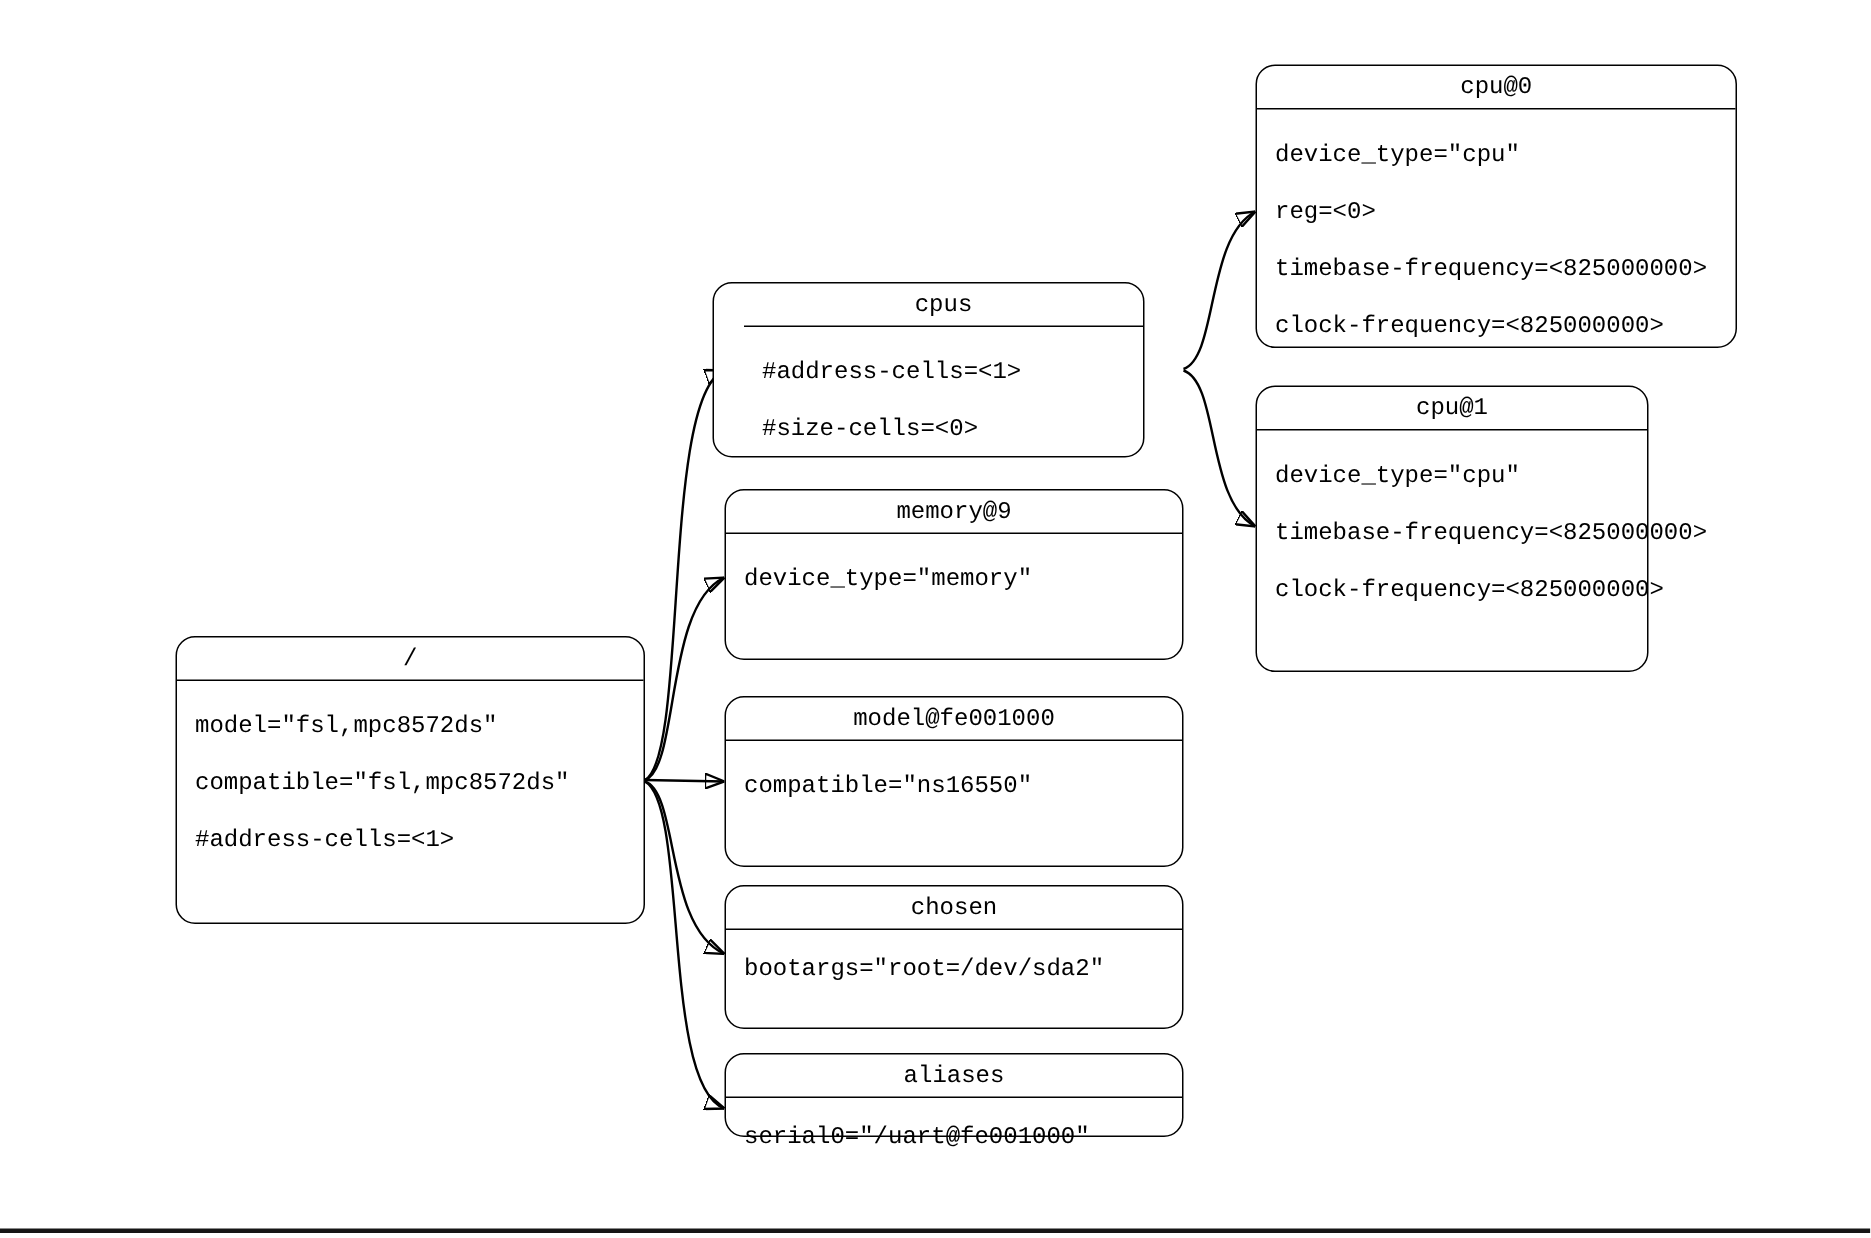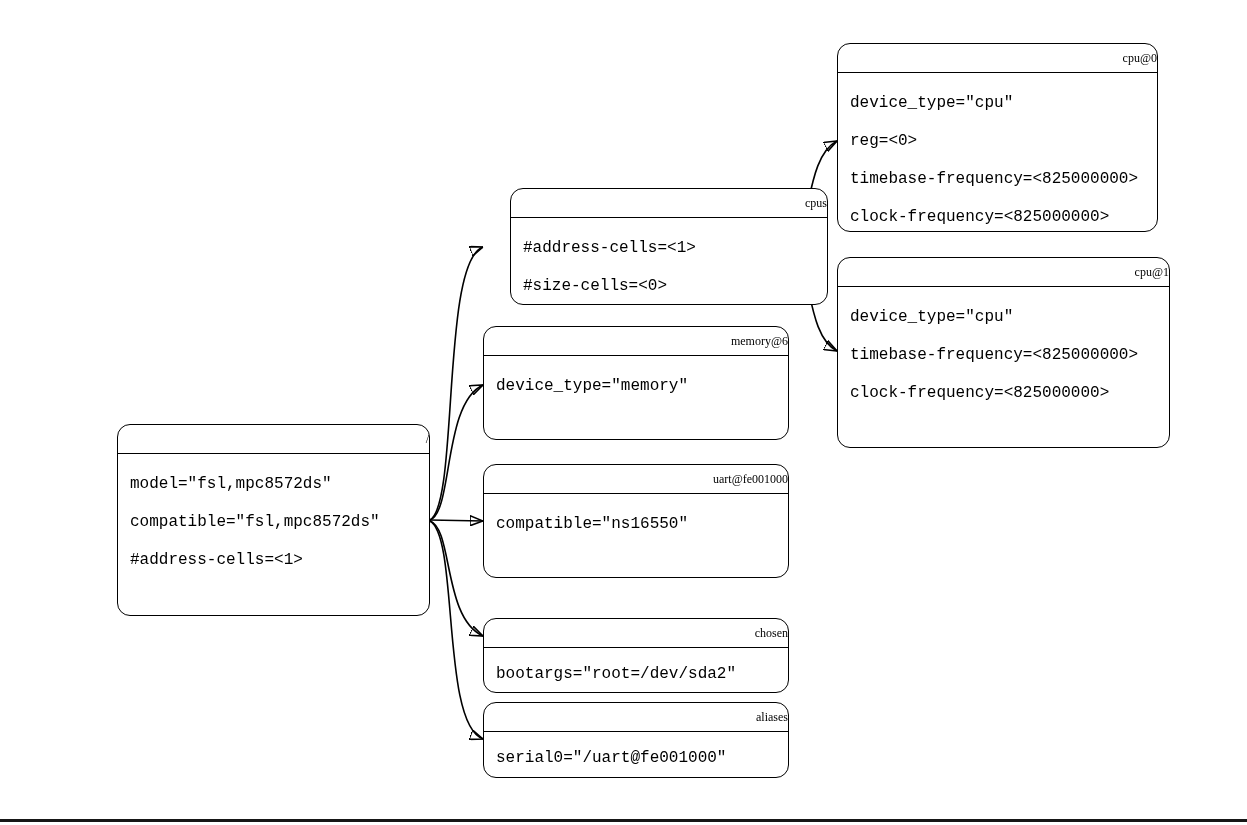--- a/index.html
+++ b/index.html
@@ -31,25 +31,24 @@
   .node {
     position: absolute;
     box-sizing: border-box;
     background: #ffffff;
     border: 1.7px solid #000000;
     border-radius: 13px;
   }
   .node-title {
     height: 28px;
     line-height: 29px;
-    text-align: right;
+    text-align: center;
     border-bottom: 1.7px solid #000000;
-    font-size: 12px;
+    font-size: 16px;
     white-space: pre;
-    font-family: Liberation Serif, serif;
   }
   .node-body {
     padding: 20px 12px 0 12px;
   }
   .prop {
     height: 20px;
     line-height: 20px;
     margin-bottom: 18px;
     font-size: 16px;
     white-space: pre;
@@ -85,67 +84,67 @@
 
   <div class="node" style="left:117px; top:424px; width:313px; height:192px;">
     <div class="node-title">/</div>
     <div class="node-body">
       <div class="prop">model="fsl,mpc8572ds"</div>
       <div class="prop">compatible="fsl,mpc8572ds"</div>
       <div class="prop">#address-cells=&lt;1&gt;</div>
     </div>
   </div>
 
-  <div class="node" style="left:510px; top:188px; width:318px; height:117px;">
+  <div class="node" style="left:475px; top:188px; width:288px; height:117px;padding-left:20px;">
     <div class="node-title">cpus</div>
     <div class="node-body">
       <div class="prop">#address-cells=&lt;1&gt;</div>
       <div class="prop">#size-cells=&lt;0&gt;</div>
     </div>
   </div>
 
   <div class="node" style="left:483px; top:326px; width:306px; height:114px;">
-    <div class="node-title">memory@6</div>
+    <div class="node-title">memory@9</div>
     <div class="node-body">
       <div class="prop">device_type="memory"</div>
     </div>
   </div>
 
   <div class="node" style="left:483px; top:464px; width:306px; height:114px;">
-    <div class="node-title">uart@fe001000</div>
+    <div class="node-title">model@fe001000</div>
     <div class="node-body">
       <div class="prop">compatible="ns16550"</div>
     </div>
   </div>
 
-  <div class="node" style="left:483px; top:618px; width:306px; height:75px;">
+  <div class="node" style="left:483px; top:590px; width:306px; height:96px;">
     <div class="node-title">chosen</div>
     <div class="node-body" style="padding-top:16px;">
       <div class="prop">bootargs="root=/dev/sda2"</div>
     </div>
   </div>
 
-  <div class="node" style="left:483px; top:702px; width:306px; height:76px;">
+  <div class="node" style="left:483px; top:702px; width:306px; height:56px;">
     <div class="node-title">aliases</div>
     <div class="node-body" style="padding-top:16px;">
       <div class="prop">serial0="/uart@fe001000"</div>
     </div>
   </div>
 
   <div class="node" style="left:837px; top:43px; width:321px; height:189px;">
     <div class="node-title">cpu@0</div>
     <div class="node-body">
       <div class="prop">device_type="cpu"</div>
       <div class="prop">reg=&lt;0&gt;</div>
       <div class="prop">timebase-frequency=&lt;825000000&gt;</div>
       <div class="prop">clock-frequency=&lt;825000000&gt;</div>
     </div>
   </div>
 
-  <div class="node" style="left:837px; top:257px; width:333px; height:191px;">
+  <div class="node" style="left:837px; top:257px; width:262px; height:191px;">
     <div class="node-title">cpu@1</div>
     <div class="node-body">
       <div class="prop">device_type="cpu"</div>
       <div class="prop">timebase-frequency=&lt;825000000&gt;</div>
       <div class="prop">clock-frequency=&lt;825000000&gt;</div>
     </div>
   </div>
 
   <div class="bottom-rule"></div>
 

